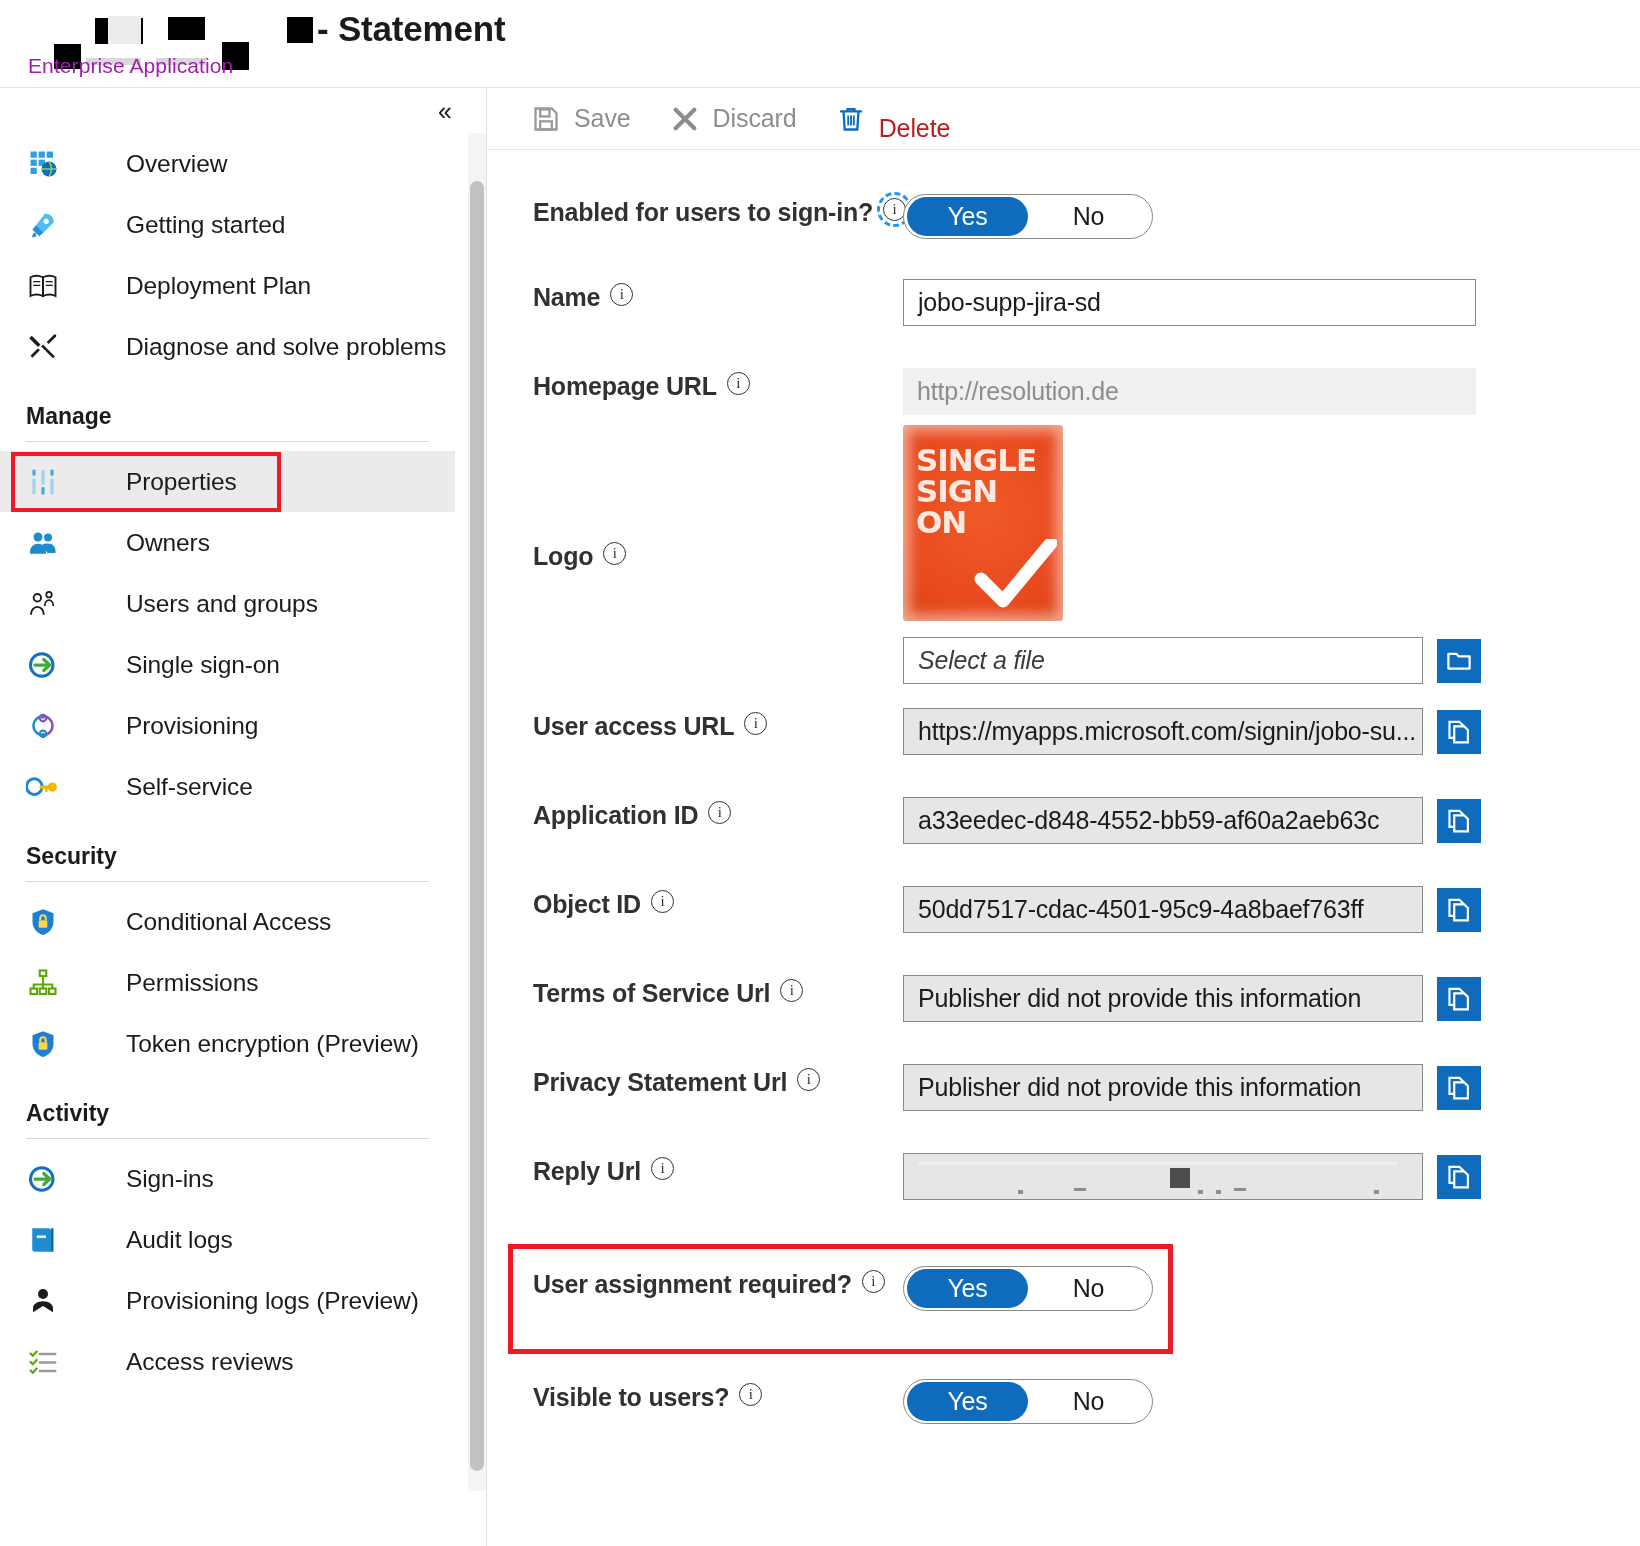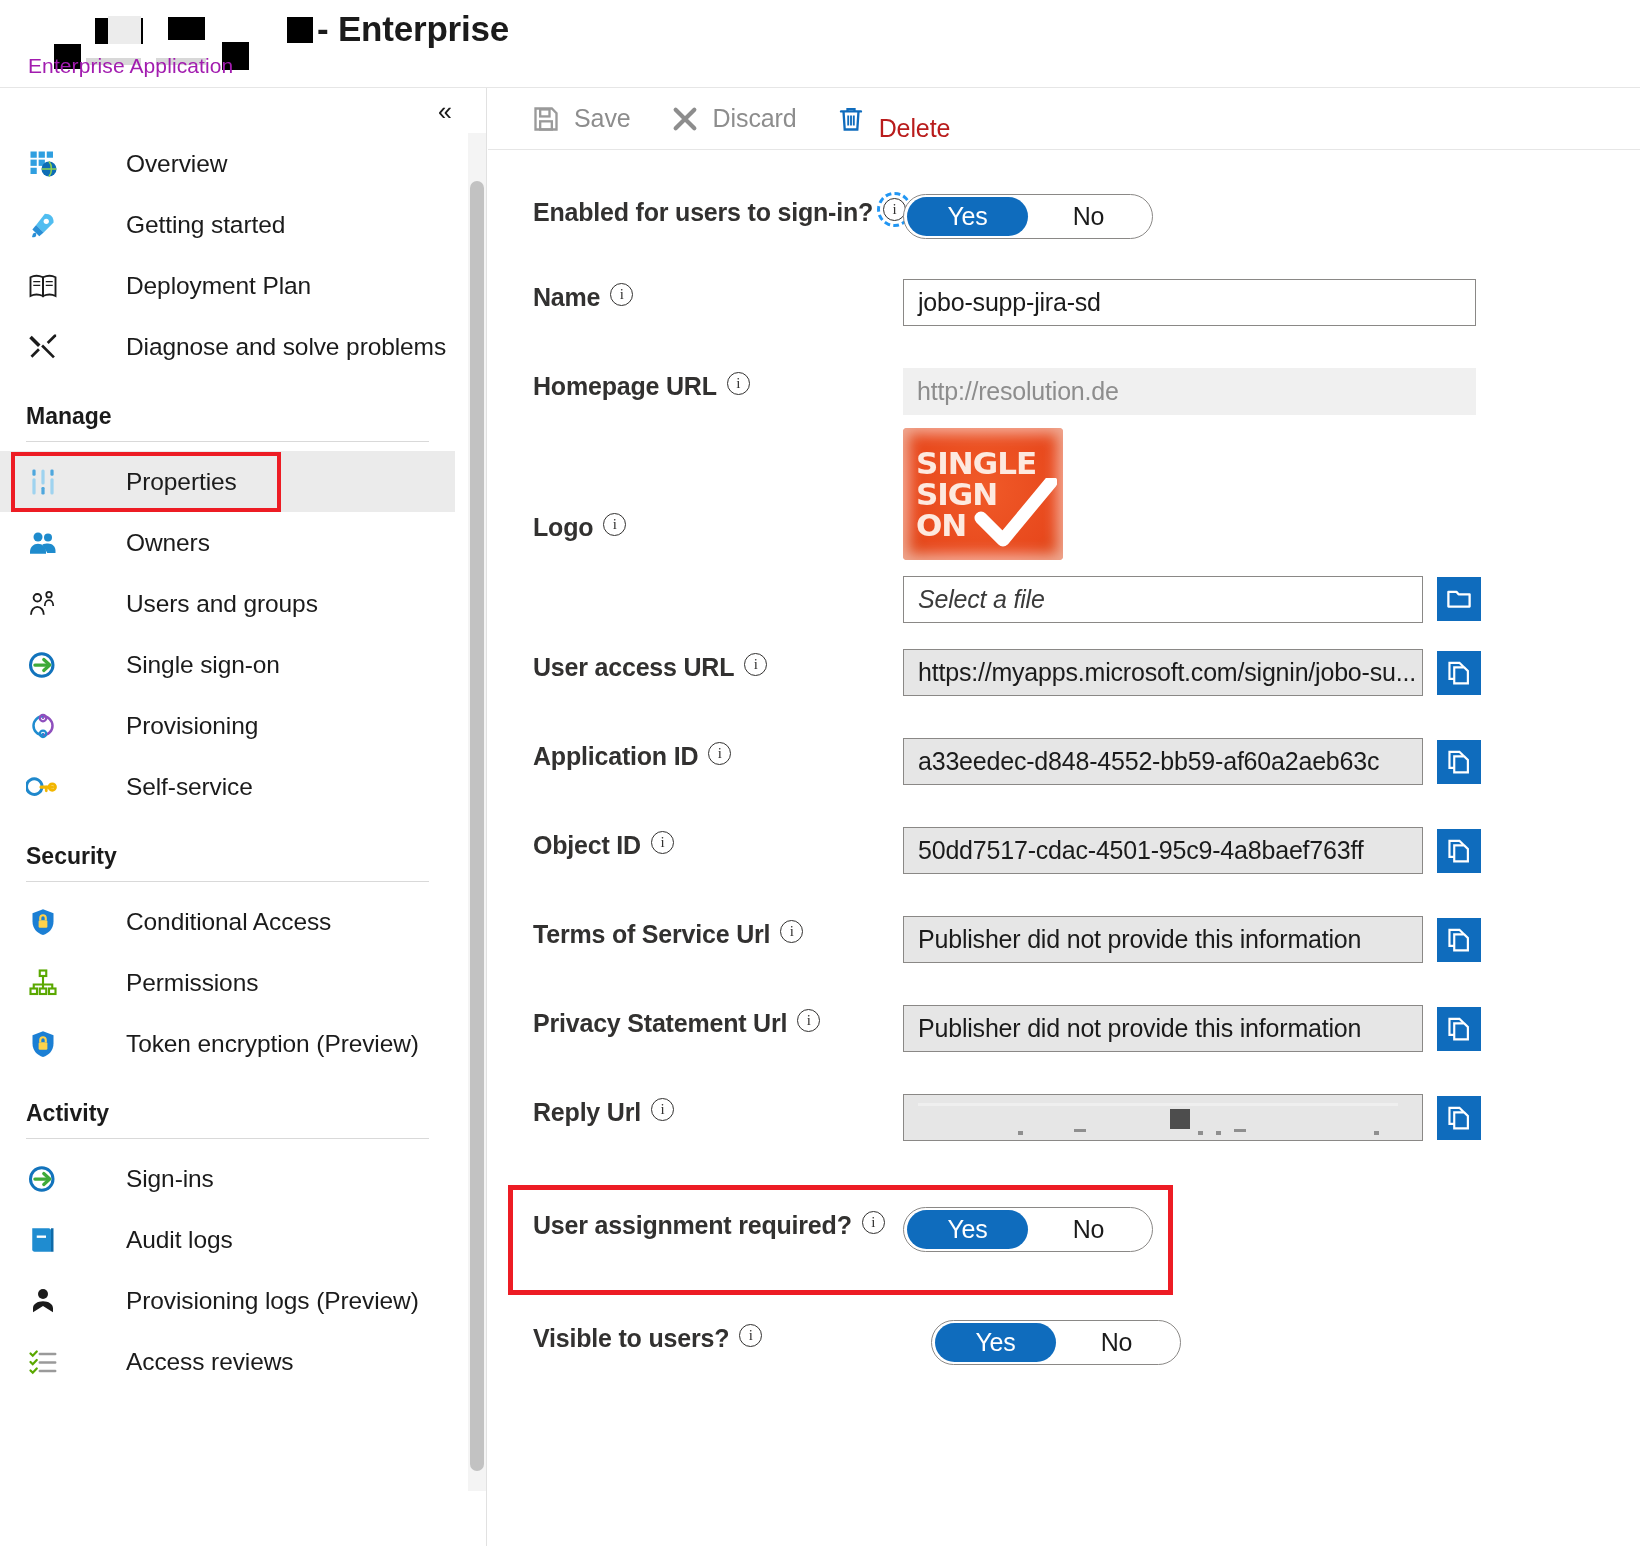--- a/index.html
+++ b/index.html
@@ -305,21 +305,21 @@
     align-items: center;
     justify-content: center;
     cursor: pointer;
     flex: 0 0 44px;
   }
 
   
   .logo-row { align-items: center; min-height: 200px; }
   .logo-stack { display: flex; flex-direction: column; }
   .logo-img {
-    width: 160px; height: 132px;
+    width: 160px; height: 196px;
     margin-bottom: 16px;
     border-radius: 4px;
     background: radial-gradient(circle at 50% 45%, #f05a28 0%, #e8491d 70%, #d9410f 100%);
     position: relative;
     overflow: hidden;
     box-shadow: 0 0 14px 6px rgba(255,255,255,0.55) inset;
   }
   .logo-txt {
     position: absolute;
     left: 13px; top: 20px;
@@ -352,21 +352,21 @@
     <div class="redact" style="left:67px;top:12px;width:48px;height:26px;"></div>
     <div class="redact light" style="left:80px;top:10px;width:33px;height:28px;background:#ececec;"></div>
     <div class="redact" style="left:140px;top:11px;width:37px;height:23px;"></div>
     <div class="redact" style="left:26px;top:38px;width:27px;height:25px;"></div>
     <div class="redact" style="left:194px;top:36px;width:27px;height:28px;"></div>
     <div class="redact light" style="left:58px;top:52px;width:55px;height:7px;background:#d8d8d8;"></div>
     <div class="redact light" style="left:128px;top:52px;width:50px;height:7px;background:#d8d8d8;"></div>
     <span class="breadcrumb-label">Enterprise Application</span>
   </div>
   <div class="page-title">
-    <span class="title-redact"></span><span>- Enterprise</span>
+    <span class="title-redact"></span><span>- Statement</span>
   </div>
 </div>
 
 <div class="body-split">
 
   <nav class="sidebar">
     <div class="collapse-btn">«</div>
 
     <div class="nav-list" id="nav-list">
         <div class="nav-item">
@@ -787,21 +787,21 @@
           <span class="info">i</span>
         </div>
         <div class="ctrl">
           <div class="toggle">
             <span class="opt on">Yes</span>
             <span class="opt">No</span>
           </div>
         </div>
       </div>
 
-      <div class="row" style="margin-bottom:30px;gap:28px;">
+      <div class="row" style="margin-bottom:30px;">
         <div class="lbl">
           <span>Visible to users?</span>
           <span class="info">i</span>
         </div>
         <div class="ctrl">
           <div class="toggle">
             <span class="opt on">Yes</span>
             <span class="opt">No</span>
           </div>
         </div>

